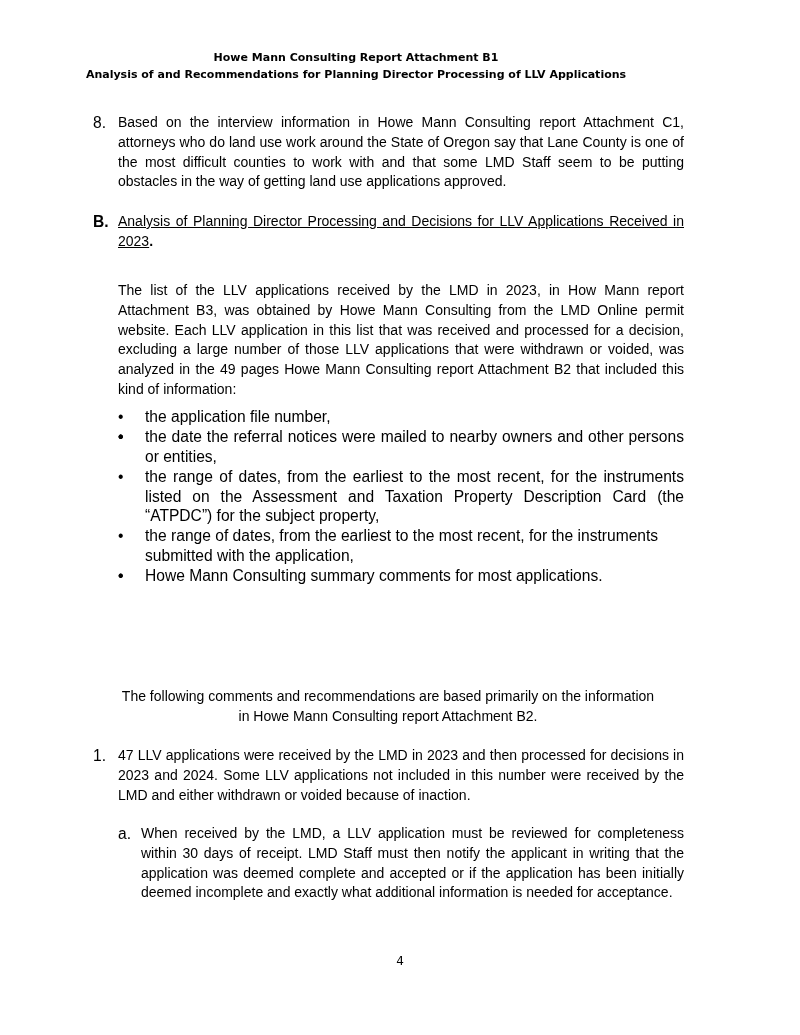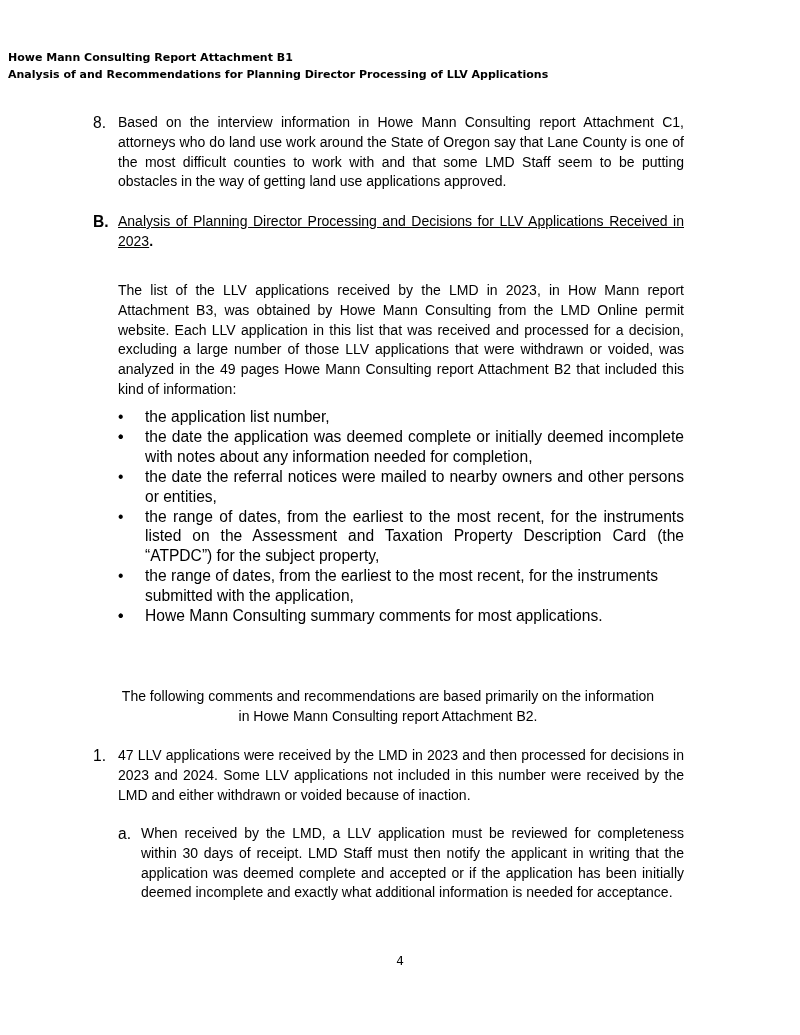--- a/index.html
+++ b/index.html
@@ -1,18 +1,18 @@
 <!DOCTYPE html>
 <html><head>
 <meta charset="utf-8">
 <style>
   html, body { margin: 0; padding: 0; background: #ffffff; }
   body { width: 800px; height: 1035px; position: relative; overflow: hidden; color: #000; }
   .page { position: absolute; left: 0; top: 0; width: 800px; height: 1035px; }
-  .hdr { position: absolute; left: 8px; width: 712px; text-align: left; font-family: "DejaVu Sans", sans-serif; font-weight: bold; font-size: 11px; line-height: 17px; }
+  .hdr { position: absolute; left: 0; width: 712px; text-align: center; font-family: "DejaVu Sans", sans-serif; font-weight: bold; font-size: 11px; line-height: 17px; }
   .hdr1 { top: 49px; }
   .hdr2 { top: 66px; }
   .txt { font-family: "Liberation Sans", sans-serif; font-size: 14px; line-height: 19.8px; text-align: justify; }
   .block { position: absolute; }
   .marker { position: absolute; font-family: "Liberation Sans", sans-serif; font-size: 15.6px; line-height: 19.8px; }
   .left-al { text-align: center; }
   .heading { font-weight: normal; text-decoration: underline; text-align: justify; text-align-last: left; }
   ul.bullets { list-style: none; margin: 0; padding: 0; position: absolute; left: 118px; top: 407px; width: 566px; }
   ul.bullets li { position: relative; padding-left: 27px; font-family: "Liberation Sans", sans-serif; font-size: 15.6px; line-height: 19.8px; text-align: justify; margin-bottom: 0.2px; }
   ul.bullets li .b { position: absolute; left: 0; top: 0; }
@@ -30,23 +30,23 @@
   <div class="block txt" style="left:118px; top:113px; width:566px;">Based on the interview information in Howe Mann Consulting report Attachment C1, attorneys who do land use work around the State of Oregon say that Lane County is one of the most difficult counties to work with and that some LMD Staff seem to be putting obstacles in the way of getting land use applications approved.</div>
 
   <div class="marker" style="left:93px; top:212px; font-weight:bold;">B.</div>
   <div class="block txt" style="left:118px; top:212px; width:566px;">
     <span class="heading">Analysis of Planning Director Processing and Decisions for LLV Applications Received in 2023</span><span style="font-weight:bold;">.</span>
   </div>
 
   <div class="block txt" style="left:118px; top:281px; width:566px;">The list of the LLV applications received by the LMD in 2023, in How Mann report Attachment B3, was obtained by Howe Mann Consulting from the LMD Online permit website. Each LLV application in this list that was received and processed for a decision, excluding a large number of those LLV applications that were withdrawn or voided, was analyzed in the 49 pages Howe Mann Consulting report Attachment B2 that included this kind of information:</div>
 
   <ul class="bullets">
-    <li><span class="b">•</span><span>the application list number,</span></li>
+    <li><span class="b">•</span><span>the application file number,</span></li>
     <li><span class="b">•</span></li>
-    <li><span class="b">•</span><span>the date the application was deemed complete or initially deemed incomplete with notes about any information needed for completion,</span></li>
+    <li><span class="b">•</span></li>
     <li><span class="b">•</span><span>the date the referral notices were mailed to nearby owners and other persons or entities,</span></li>
     <li><span class="b">•</span><span>the range of dates, from the earliest to the most recent, for the instruments listed on the Assessment and Taxation Property Description Card (the “ATPDC”) for the subject property,</span></li>
     <li style="text-align:left;"><span class="b">•</span><span>the range of dates, from the earliest to the most recent, for the instruments submitted with the application,</span></li>
     <li><span class="b">•</span></li>
     <li><span class="b">•</span><span>Howe Mann Consulting summary comments for most applications.</span></li>
   </ul>
 
   <div class="block txt left-al" style="left:118px; top:687px; width:540px;">The following comments and recommendations are based primarily on the information in Howe Mann Consulting report Attachment B2.</div>
 
   <div class="marker" style="left:93px; top:746px;">1.</div>

